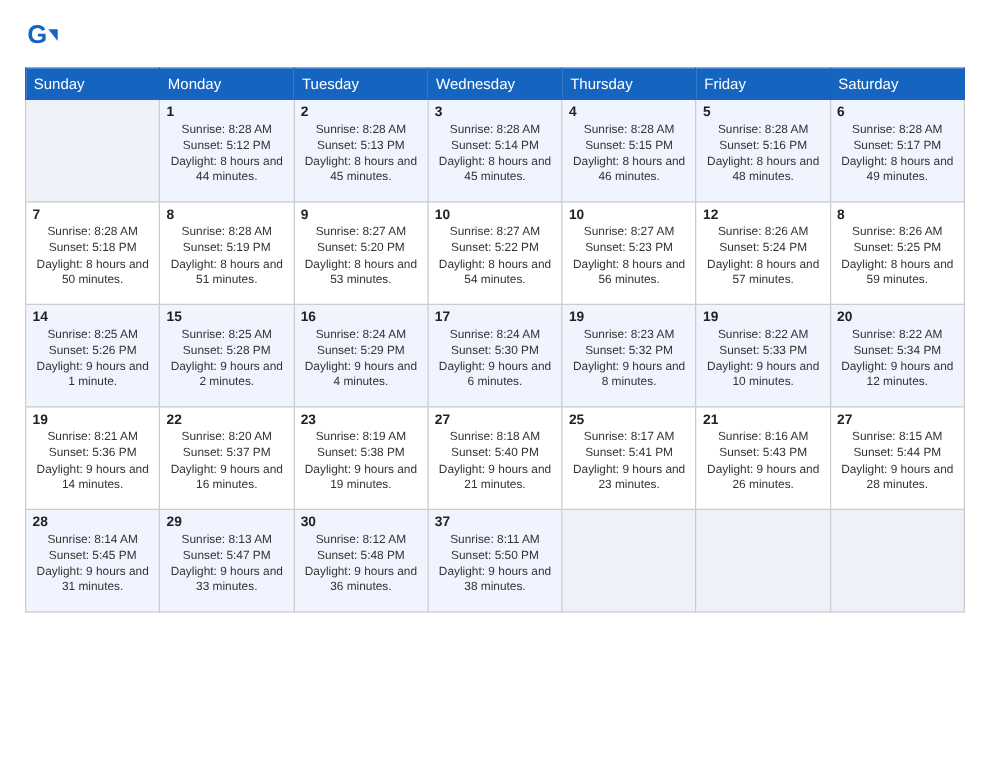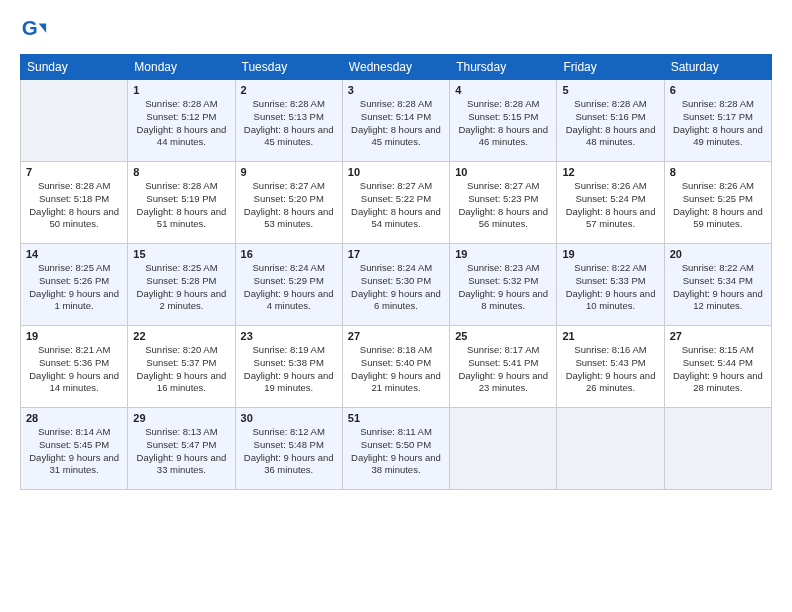--- a/index.html
+++ b/index.html
@@ -255,21 +255,21 @@
           </td>
           <td>
             <div class="day-number">29</div>
             <div class="cell-text">Sunrise: 8:13 AM<br>Sunset: 5:47 PM<br>Daylight: 9 hours and 33 minutes.</div>
           </td>
           <td>
             <div class="day-number">30</div>
             <div class="cell-text">Sunrise: 8:12 AM<br>Sunset: 5:48 PM<br>Daylight: 9 hours and 36 minutes.</div>
           </td>
           <td>
-            <div class="day-number">51</div>
+            <div class="day-number">37</div>
             <div class="cell-text">Sunrise: 8:11 AM<br>Sunset: 5:50 PM<br>Daylight: 9 hours and 38 minutes.</div>
           </td>
           <td class="empty"></td>
           <td class="empty"></td>
           <td class="empty"></td>
         </tr>
       </tbody>
   </table>
 </div>
 

